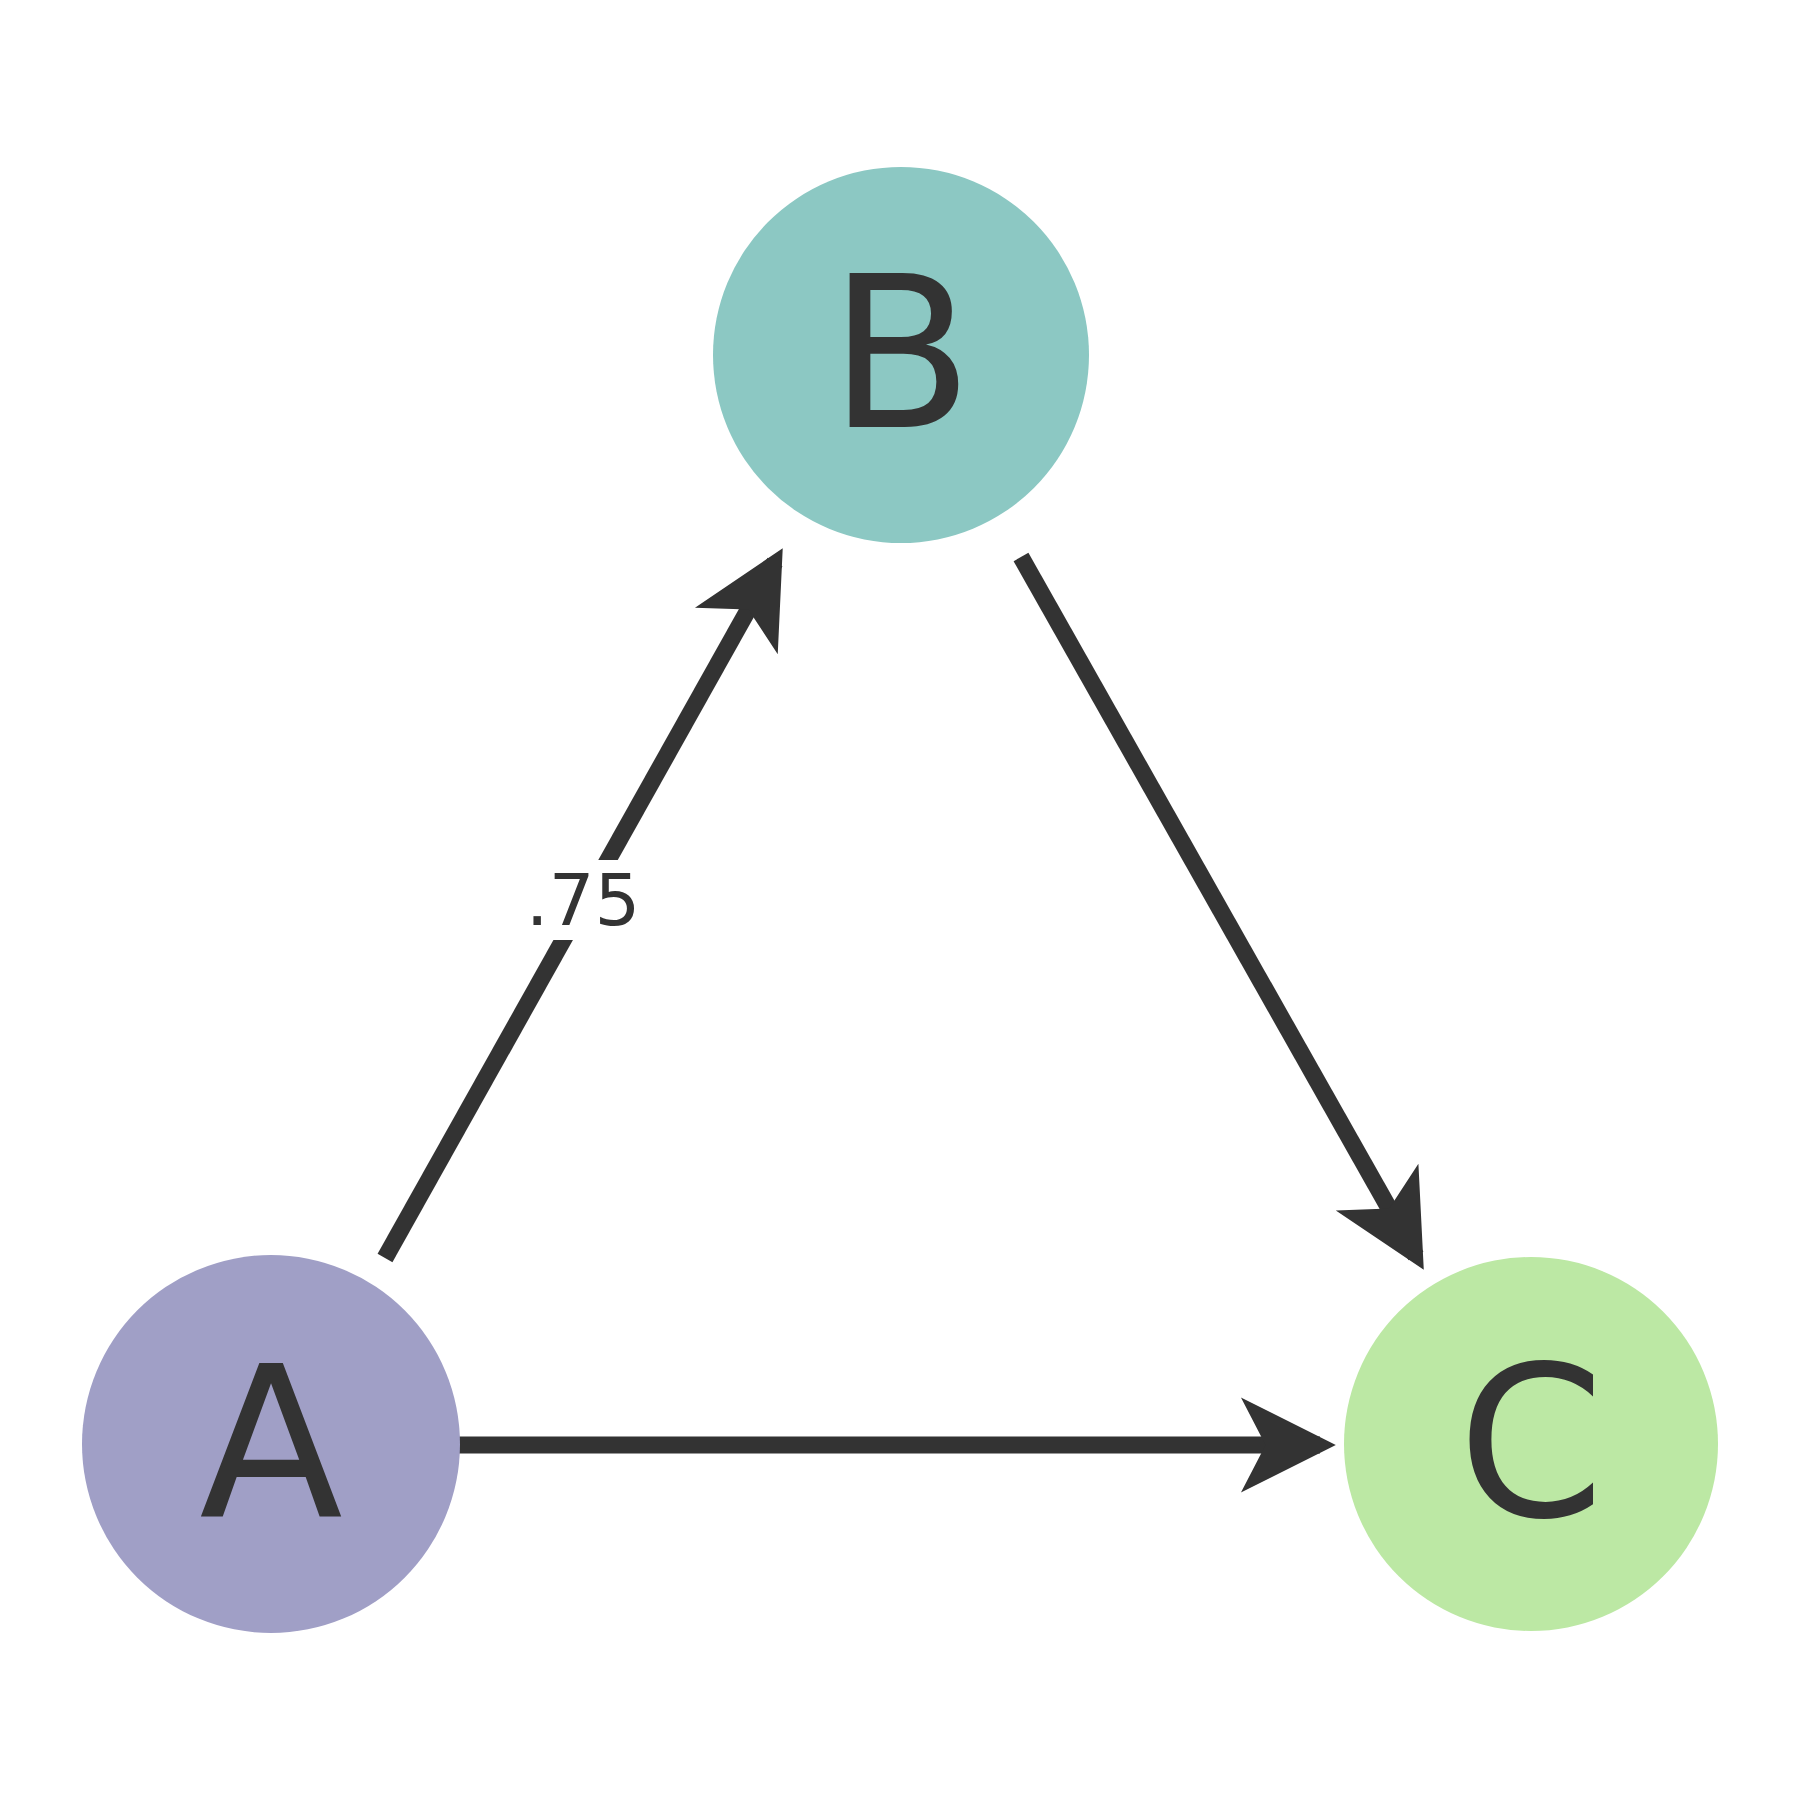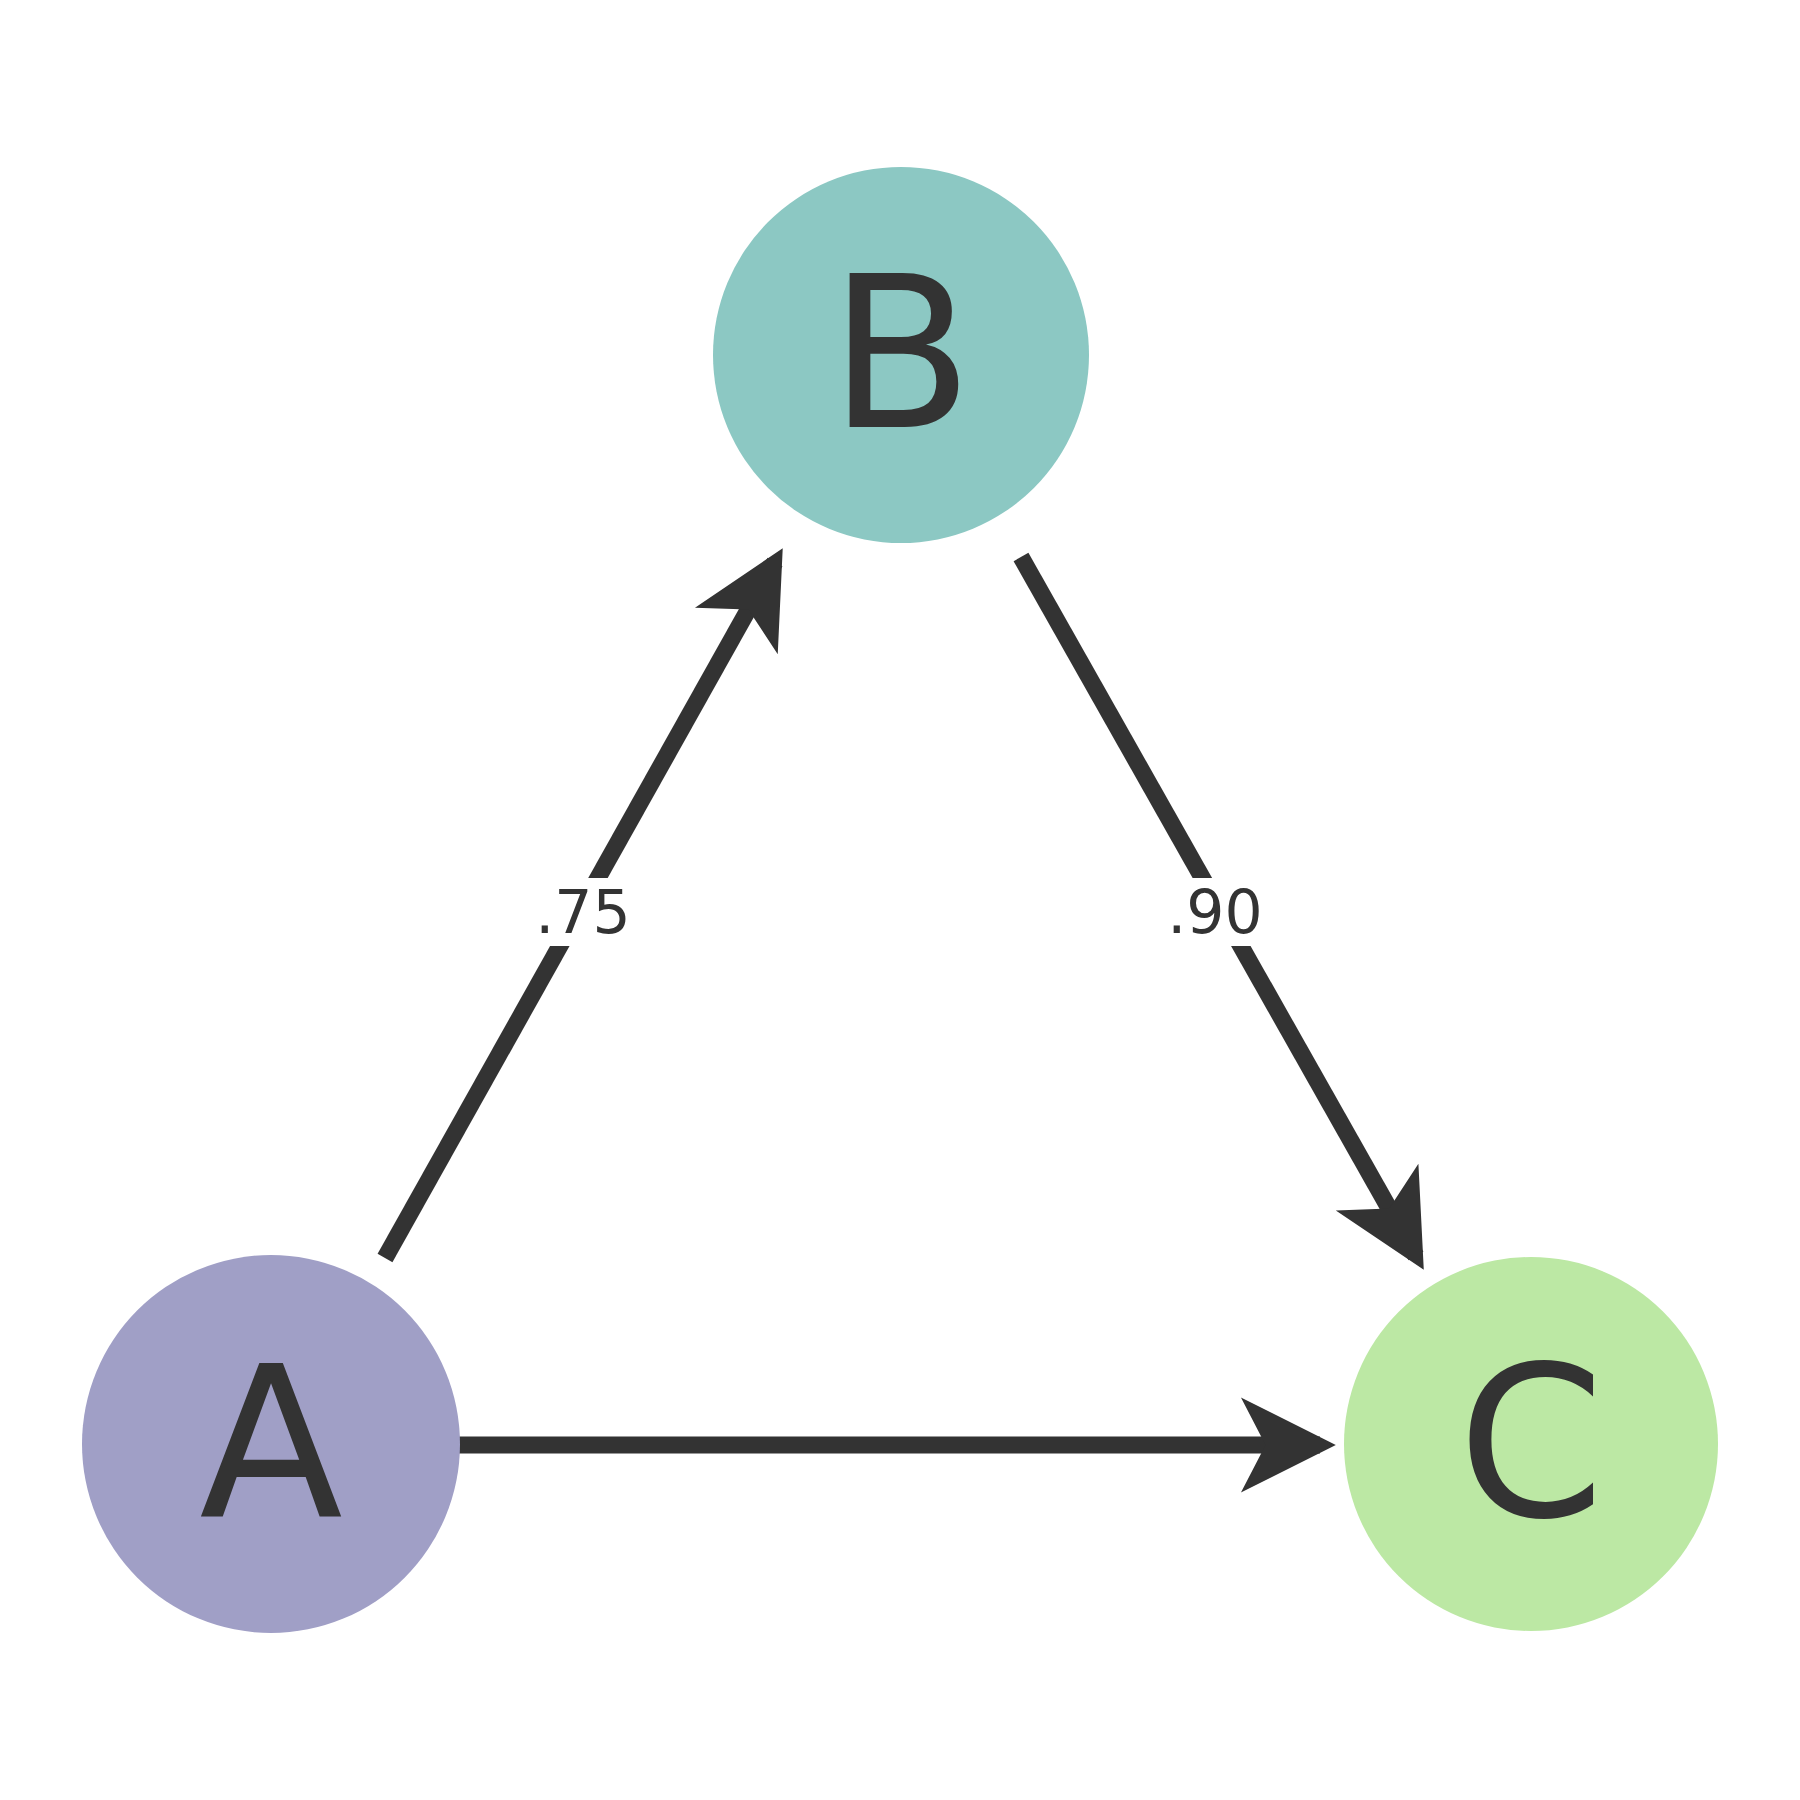--- a/index.html
+++ b/index.html
@@ -40,30 +40,29 @@
     font-size: 210px;
     font-weight: 400;
     color: #333333;
     line-height: 1;
     user-select: none;
     letter-spacing: 0;
   }
   .edge-label {
     position: absolute;
     font-family: "DejaVu Sans", sans-serif;
-    font-size: 60px;
+    font-size: 72px;
     font-weight: 400;
     color: #333333;
     background: #ffffff;
     line-height: 1;
     padding: 4px 8px;
     transform: translate(-50%, -50%);
     white-space: nowrap;
     user-select: none;
-    margin-top: 12px;
   }
 </style>
 </head>
 <body>
 
 <div id="graph-canvas" style="background: rgb(255, 255, 255);">
 
   <svg id="graph-svg" viewBox="0 0 1800 1800">
     <defs>
       <marker id="arrow-ab" viewBox="0 0 12 12" refX="9.6" refY="6" markerWidth="6.2" markerHeight="6.2" orient="auto-start-reverse" markerUnits="strokeWidth">
@@ -78,21 +77,20 @@
     </defs>
 
     <g>
       <line id="edge-line-A-B" stroke="#333333" stroke-width="17" fill="none" marker-end="url(#arrow-ab)" x1="385" y1="1258" x2="775" y2="562"></line>
       <line id="edge-line-B-C" stroke="#333333" stroke-width="17" fill="none" marker-end="url(#arrow-bc)" x1="1021" y1="557" x2="1416" y2="1256"></line>
       <line id="edge-line-A-C" stroke="#333333" stroke-width="17" fill="none" marker-end="url(#arrow-ac)" x1="437" y1="1445" x2="1320" y2="1445"></line>
     </g>
   </svg>
 
   <div class="edge-label" id="edge-label-A-B" style="left: 583px; top: 900px; color: rgb(51, 51, 51);">.75</div>
-  <div class="edge-label" id="edge-label-B-C" style="left: 1215px; top: 900px; color: rgb(51, 51, 51);">.90</div>
 
   <div class="node-circle" id="node-A" style="left: 82px; top: 1255px; width: 378px; height: 378px; background: rgb(160, 159, 198);">
     <span class="node-label">A</span>
   </div>
   <div class="node-circle" id="node-B" style="left: 713px; top: 167px; width: 376px; height: 376px; background: rgb(140, 200, 195);">
     <span class="node-label">B</span>
   </div>
   <div class="node-circle" id="node-C" style="left: 1344px; top: 1257px; width: 374px; height: 374px; background: rgb(188, 232, 164);">
     <span class="node-label">C</span>
   </div>

